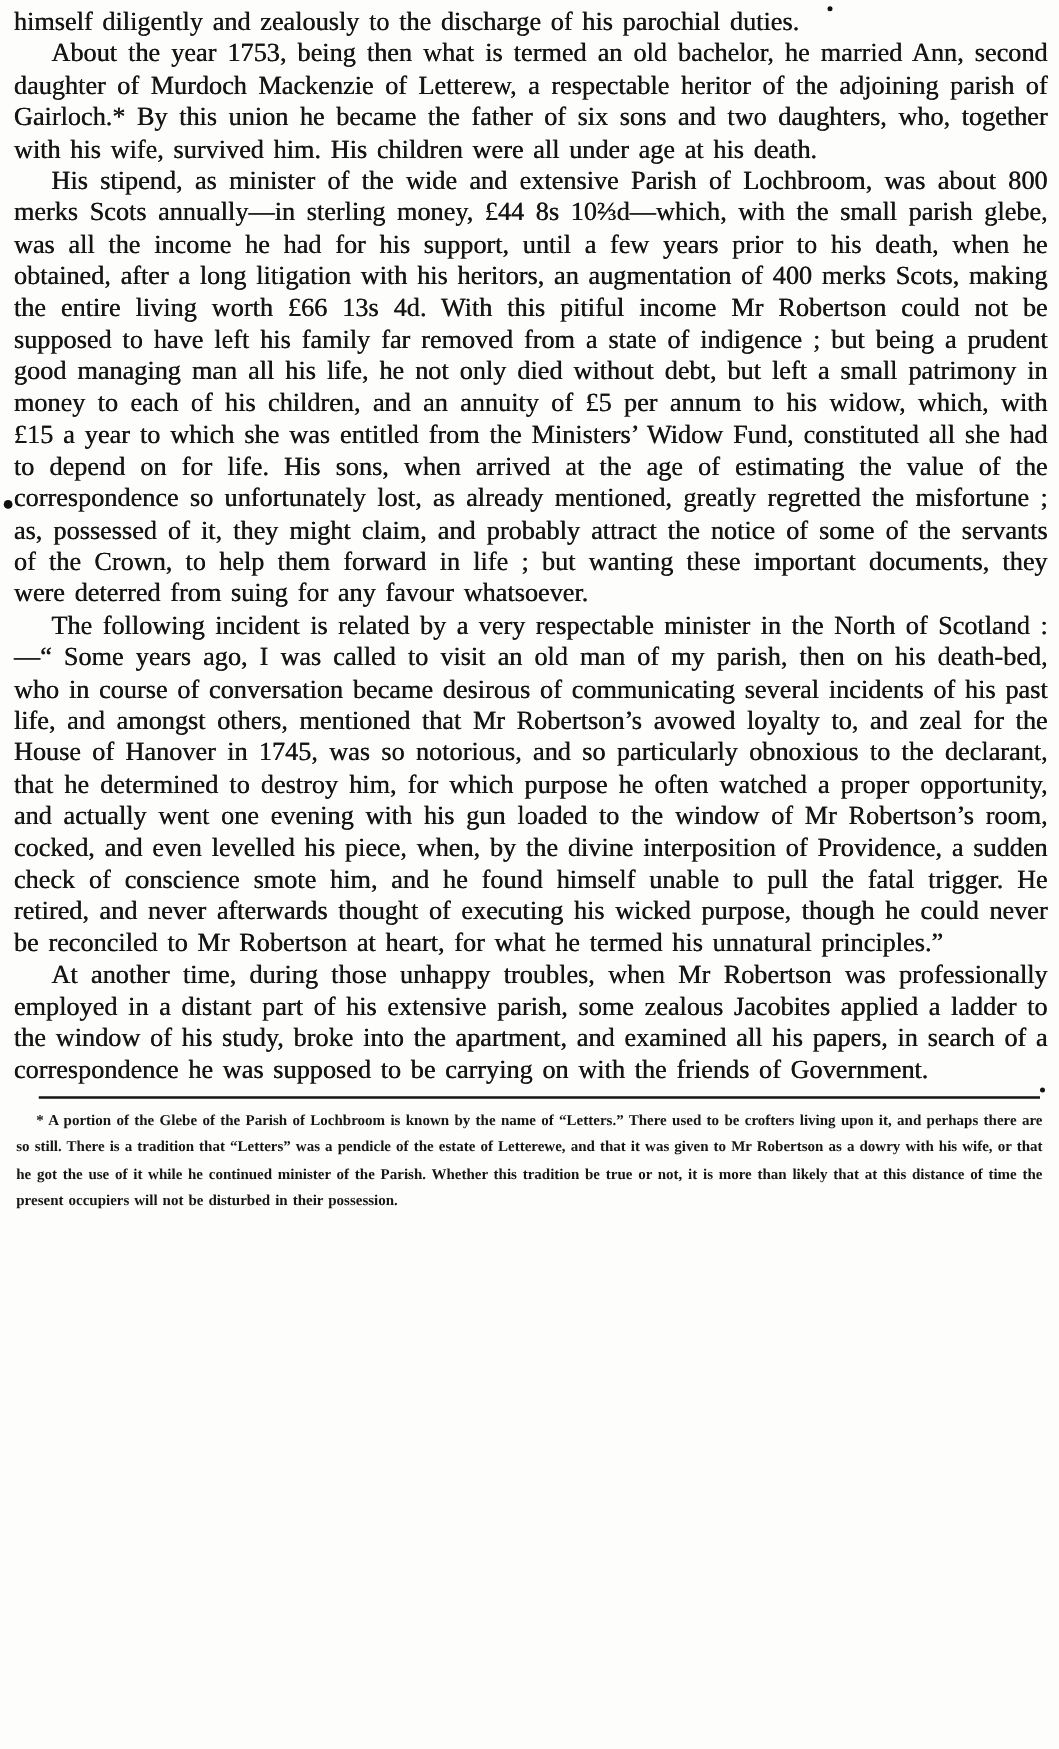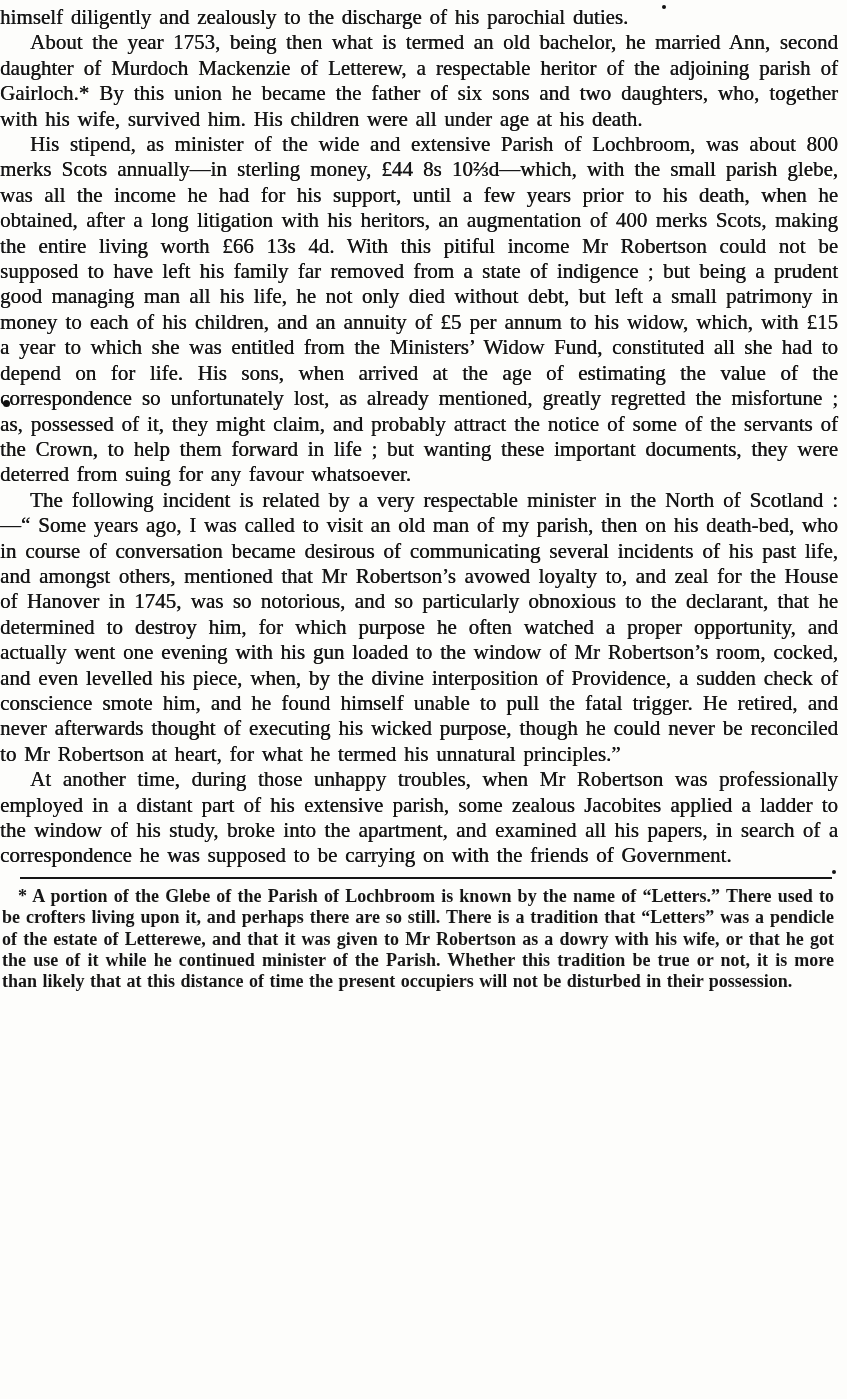--- a/index.html
+++ b/index.html
@@ -8,21 +8,21 @@
     width: 847px;
     height: 1399px;
     background: #fdfdfb;
     color: #161616;
     font-family: "Liberation Serif", "DejaVu Serif", serif;
     position: relative;
     overflow: hidden;
   }
   .page {
     position: relative;
-    padding: 5px 9px 0 0;
+    padding: 5px 9px 0 11px;
     text-align: justify;
     font-size: 21px;
     line-height: 25.4px;
     word-spacing: 2.5px;
     text-shadow: 0.35px 0 0 currentColor; 
   }
   p.para { margin: 0; }
   p.para.indent { text-indent: 30px; }
   .footnote-rule {
     height: 0;
@@ -35,21 +35,21 @@
     right: -4px;
     top: -9px;
     width: 4px;
     height: 4px;
     background: #151515;
     border-radius: 50%;
   }
   p.footnote {
     margin: 0;
     padding: 0 4px 0 2px;
-    font-size: 18px;
+    font-size: 12px;
     font-weight: 700;
     line-height: 21.4px;
     text-indent: 16px;
     word-spacing: 1px;
     text-align: justify;
     text-shadow: none;
   }
   .ink-mark {
     position: absolute;
     background: #101010;

